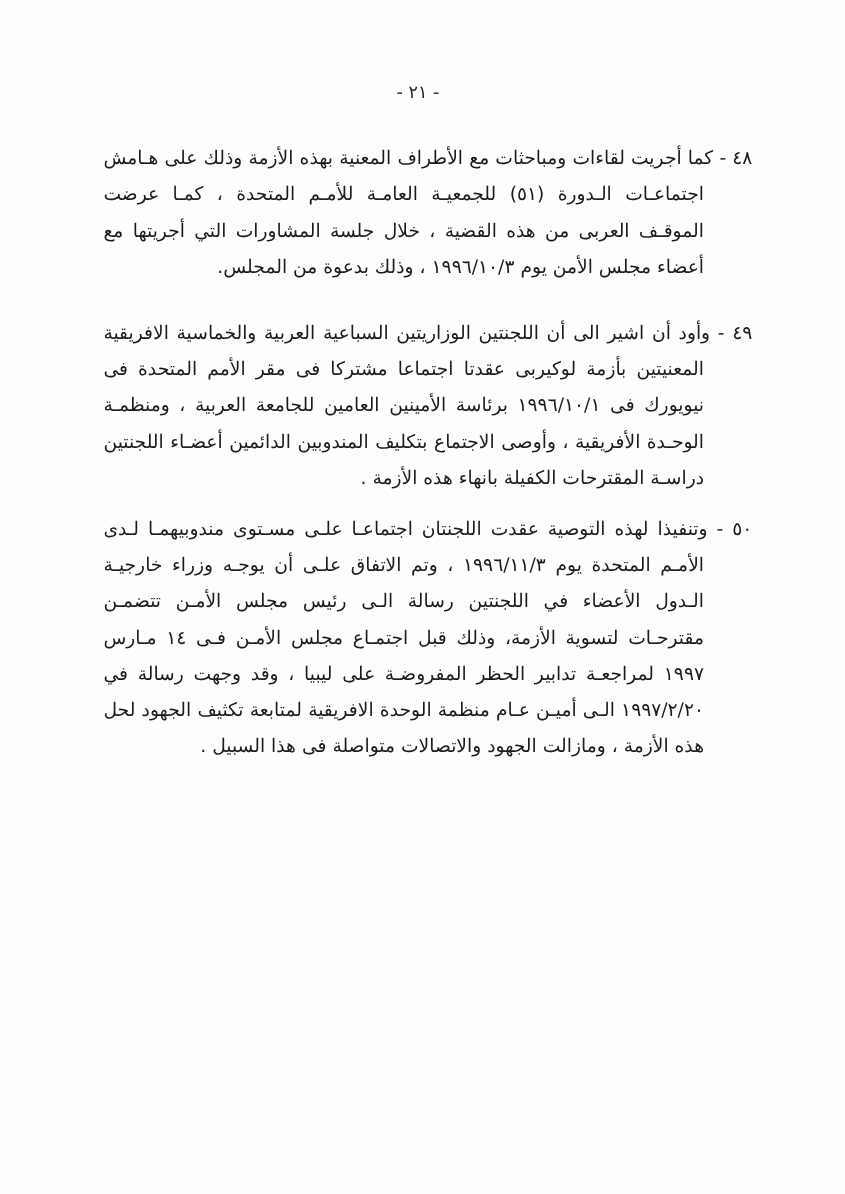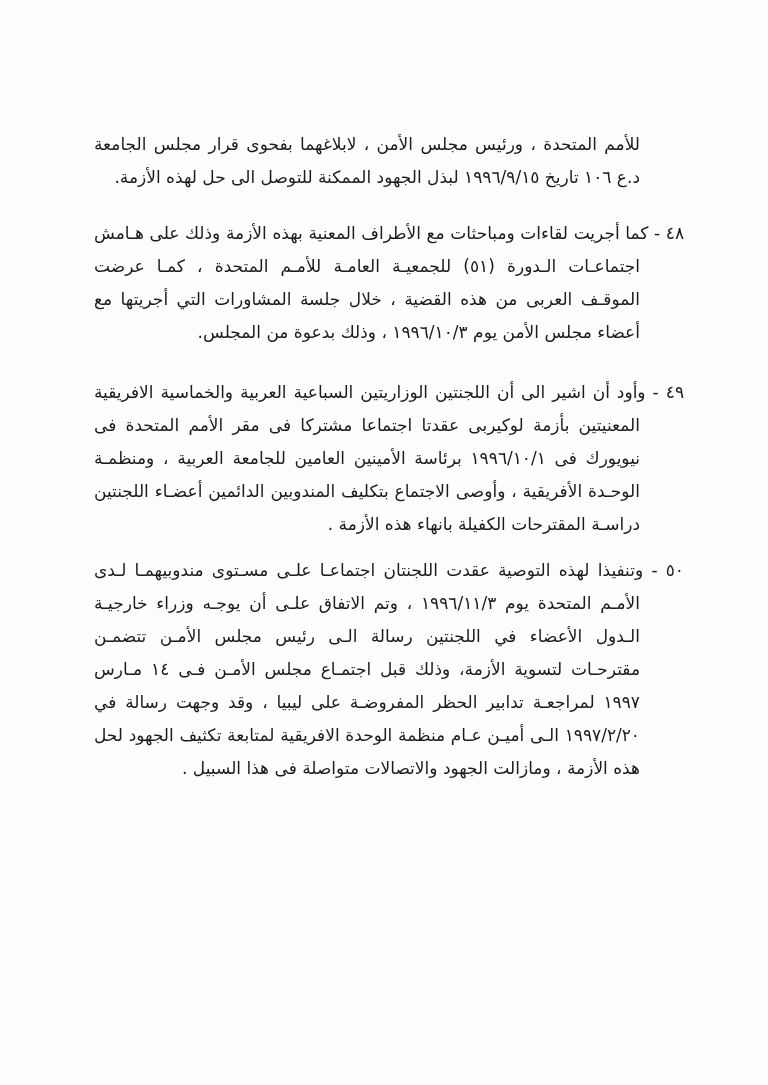--- a/index.html
+++ b/index.html
@@ -40,35 +40,35 @@
   }
   .para {
     margin: 0;
     padding-right: 44px;   
     text-indent: -44px;    
   }
   .para.continuation {
     text-indent: 0;        
   }
   .para.mb-sm { margin-bottom: 12px; }
-  .para.mb-md { margin-bottom: 27px; margin-top: 23px; }
+  .para.mb-md { margin-bottom: 27px; }
   .para.mb-lg { margin-bottom: 13px; }
   .para .num {
     white-space: nowrap;
   }
 </style>
 </head>
 <body>
 
 <div class="page">
 
+  <div class="page-number">- ٢١ -</div>
 
   <div class="content">
 
-    <p class="para continuation mb-sm"><span class="body">للأمم المتحدة ، ورئيس مجلس الأمن ، لابلاغهما بفحوى قرار مجلس الجامعة د.ع ١٠٦ تاريخ ١٩٩٦/٩/١٥ لبذل الجهود الممكنة للتوصل الى حل لهذه الأزمة.</span></p>
 
     <p class="para mb-md"><span class="num">٤٨ -</span> <span class="body">كما أجريت لقاءات ومباحثات مع الأطراف المعنية بهذه الأزمة وذلك على هـامش اجتماعـات الـدورة (٥١) للجمعيـة العامـة للأمـم المتحدة ، كمـا عرضت الموقـف العربى من هذه القضية ، خلال جلسة المشاورات التي أجريتها مع أعضاء مجلس الأمن يوم ١٩٩٦/١٠/٣ ، وذلك بدعوة من المجلس.</span></p>
 
     <p class="para mb-lg"><span class="num">٤٩ -</span> <span class="body">وأود أن اشير الى أن اللجنتين الوزاريتين السباعية العربية والخماسية الافريقية المعنيتين بأزمة لوكيربى عقدتا اجتماعا مشتركا فى مقر الأمم المتحدة فى نيويورك فى ١٩٩٦/١٠/١ برئاسة الأمينين العامين للجامعة العربية ، ومنظمـة الوحـدة الأفريقية ، وأوصى الاجتماع بتكليف المندوبين الدائمين أعضـاء اللجنتين دراسـة المقترحات الكفيلة بانهاء هذه الأزمة .</span></p>
 
     <p class="para"><span class="num">٥٠ -</span> <span class="body">وتنفيذا لهذه التوصية عقدت اللجنتان اجتماعـا علـى مسـتوى مندوبيهمـا لـدى الأمـم المتحدة يوم ١٩٩٦/١١/٣ ، وتم الاتفاق علـى أن يوجـه وزراء خارجيـة الـدول الأعضاء في اللجنتين رسالة الـى رئيس مجلس الأمـن تتضمـن مقترحـات لتسوية الأزمة، وذلك قبل اجتمـاع مجلس الأمـن فـى ١٤ مـارس ١٩٩٧ لمراجعـة تدابير الحظر المفروضـة على ليبيا ، وقد وجهت رسالة في ١٩٩٧/٢/٢٠ الـى أميـن عـام منظمة الوحدة الافريقية لمتابعة تكثيف الجهود لحل هذه الأزمة ، ومازالت الجهود والاتصالات متواصلة فى هذا السبيل .</span></p>
 
   </div>
 </div>
 

